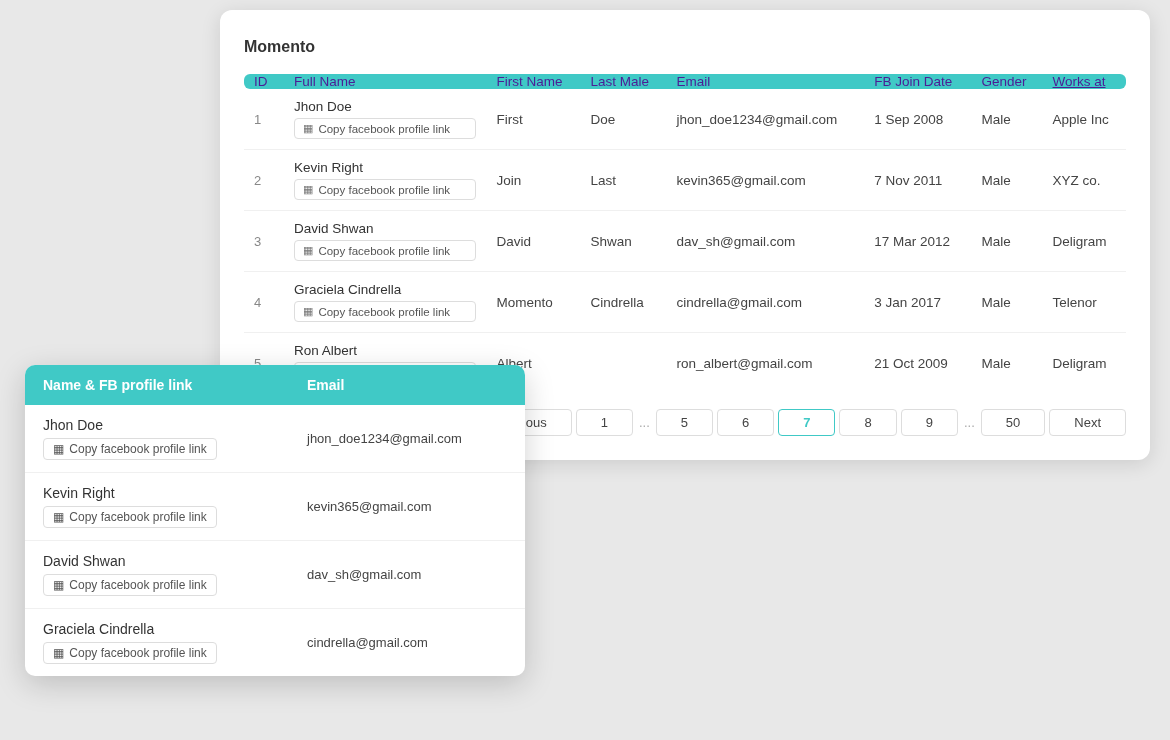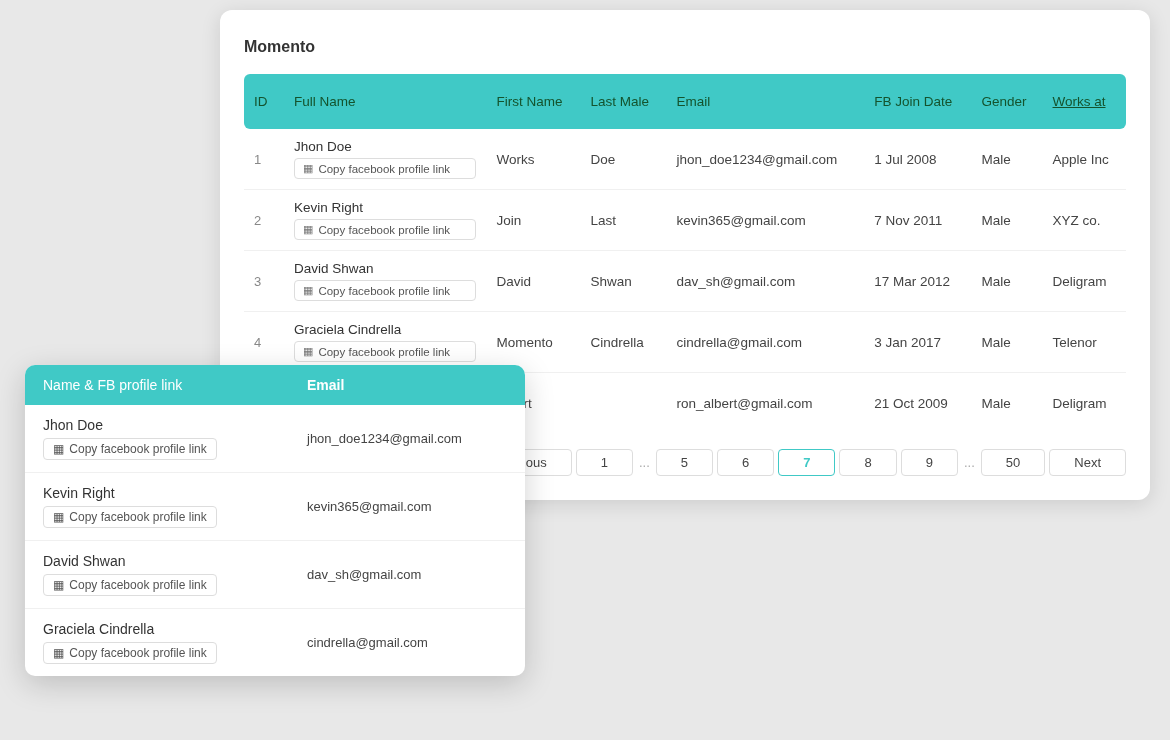--- a/index.html
+++ b/index.html
@@ -36,23 +36,23 @@
       width: 100%;
       border-collapse: collapse;
       font-size: 13.5px;
     }
 
     .data-table thead tr {
       background: #40c9c6;
     }
 
     .data-table thead th {
-      color: #14532d;
+      color: #4c1d95;
       font-weight: 500;
-      padding: 20px 10px;
+      padding: 0 10px;
       text-align: left;
       white-space: nowrap;
       margin-top: 8px;
     }
 
     .data-table thead th:first-child {
       border-radius: 6px 0 0 6px;
       width: 40px;
     }
 
@@ -172,21 +172,21 @@
 
     .overlay-header {
       display: flex;
       align-items: center;
       background: #40c9c6;
       padding: 12px 18px;
     }
 
     .overlay-header-col1 {
       flex: 1;
-      font-weight: 400;
+      font-weight: 700;
       color: #fff;
       font-size: 14px;
     }
 
     .overlay-header-col2 {
       font-weight: 600;
       color: #fff;
       font-size: 14px;
       width: 200px;
     }
@@ -259,24 +259,24 @@
       <td>1</td>
       <td>
         <div class="name-cell">
           <span class="name-text">Jhon Doe</span>
           <button class="copy-btn">
             <span class="copy-icon">▦</span>
             <span>Copy facebook profile link</span>
           </button>
         </div>
       </td>
-      <td>Works</td>
+      <td>First</td>
       <td>Doe</td>
       <td>jhon_doe1234@gmail.com</td>
-      <td>1 Jul 2008</td>
+      <td>1 Sep 2008</td>
       <td>Male</td>
       <td>Apple Inc</td>
     </tr>
         <tr>
       <td>2</td>
       <td>
         <div class="name-cell">
           <span class="name-text">Kevin Right</span>
           <button class="copy-btn">
             <span class="copy-icon">▦</span>

